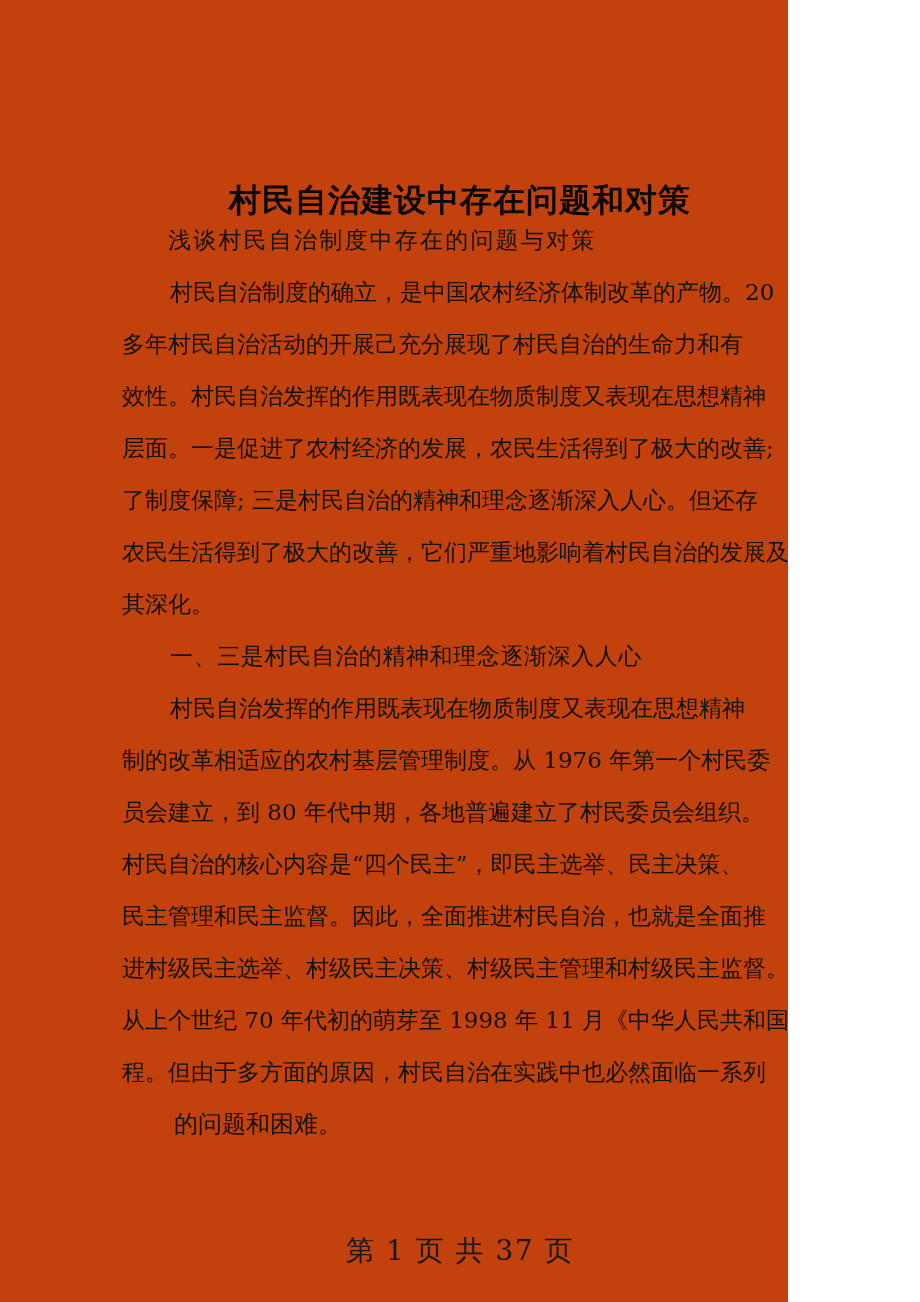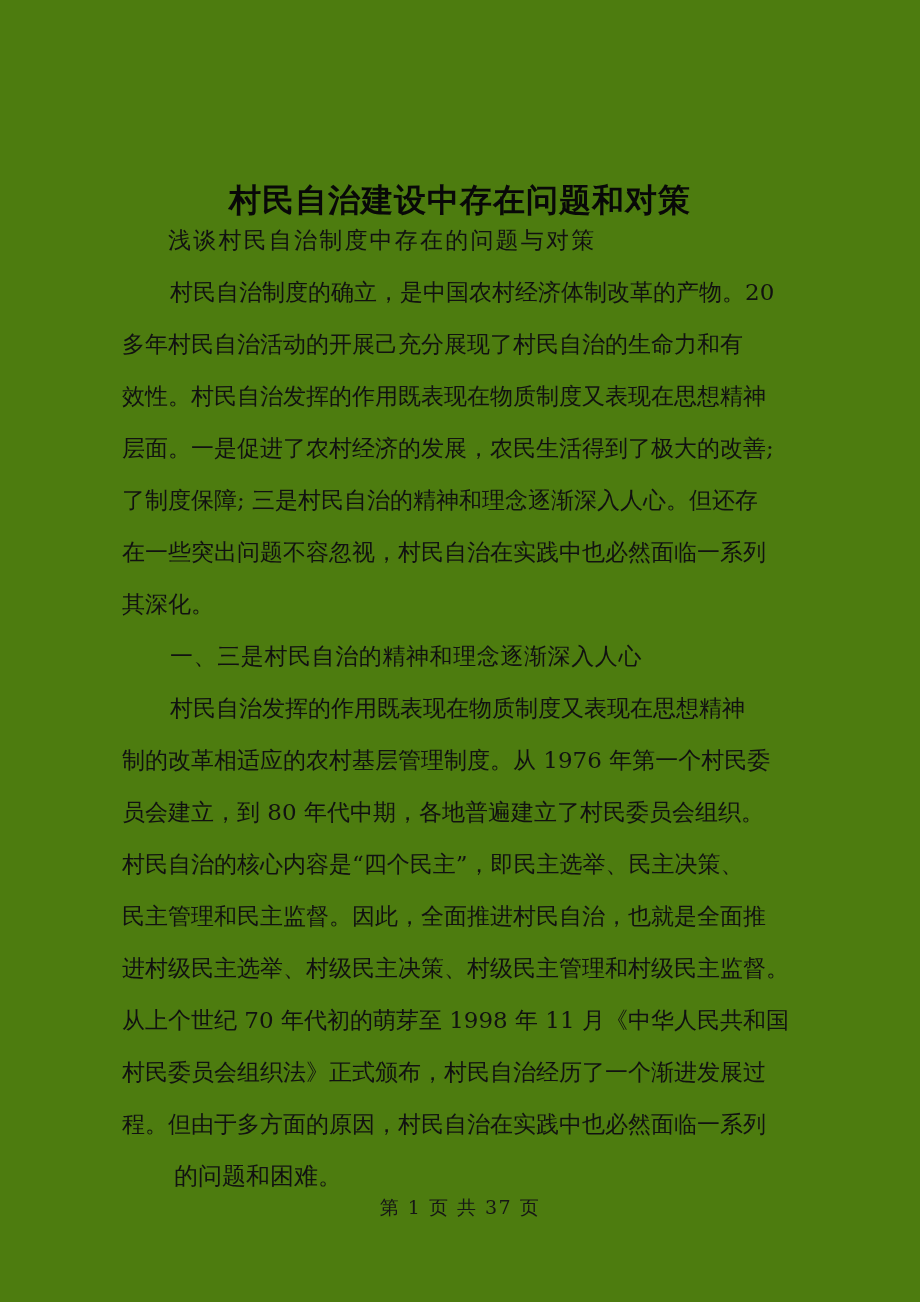--- a/index.html
+++ b/index.html
@@ -3,23 +3,23 @@
 <meta charset="utf-8">
 <style>
   html, body {
     margin: 0;
     padding: 0;
     background: #ffffff;
   }
 
   .page {
     position: relative;
-    width: 920px;
+    width: 788px;
     height: 1302px;
-    background: #4d7c0f;
+    background: #c2410c;
     overflow: hidden;
     color: #0d0d0d;
   }
 
   
   .doc-title {
     position: absolute;
     left: 0;
     top: 158px;
     width: 920px;
@@ -72,25 +72,25 @@
   
   .line.orphan {
     padding-left: 52px;
     font-size: 24px;
   }
 
   
   .footer {
     position: absolute;
     left: 0;
-    top: 1192px;
+    top: 1236px;
     width: 920px;
     text-align: center;
     font-family: "DejaVu Serif", "Liberation Serif", serif;
-    font-size: 19px;
+    font-size: 28px;
     line-height: 30px;
     color: #161616;
     letter-spacing: 1.5px;
     white-space: nowrap;
   }
 </style>
 </head>
 <body>
 
 <div class="page">
@@ -99,33 +99,32 @@
 
   <div class="body-col">
 
     <div class="line subtitle">浅谈村民自治制度中存在的问题与对策</div>
 
     <div class="line indent">村民自治制度的确立，是中国农村经济体制改革的产物。20</div>
     <div class="line">多年村民自治活动的开展己充分展现了村民自治的生命力和有</div>
     <div class="line">效性。村民自治发挥的作用既表现在物质制度又表现在思想精神</div>
     <div class="line">层面。一是促进了农村经济的发展，农民生活得到了极大的改善;</div>
     <div class="line">了制度保障; 三是村民自治的精神和理念逐渐深入人心。但还存</div>
-    <div class="line">在一些突出问题不容忽视，村民自治在实践中也必然面临一系列</div>
+    <div class="line">农民生活得到了极大的改善，它们严重地影响着村民自治的发展及</div>
     <div class="line">其深化。</div>
 
     <div class="line section-head">一、三是村民自治的精神和理念逐渐深入人心</div>
 
     <div class="line indent">村民自治发挥的作用既表现在物质制度又表现在思想精神</div>
     <div class="line">制的改革相适应的农村基层管理制度。从 1976 年第一个村民委</div>
     <div class="line">员会建立，到 80 年代中期，各地普遍建立了村民委员会组织。</div>
     <div class="line">村民自治的核心内容是“四个民主”，即民主选举、民主决策、</div>
     <div class="line">民主管理和民主监督。因此，全面推进村民自治，也就是全面推</div>
     <div class="line">进村级民主选举、村级民主决策、村级民主管理和村级民主监督。</div>
     <div class="line">从上个世纪 70 年代初的萌芽至 1998 年 11 月《中华人民共和国</div>
-    <div class="line">村民委员会组织法》正式颁布，村民自治经历了一个渐进发展过</div>
     <div class="line">程。但由于多方面的原因，村民自治在实践中也必然面临一系列</div>
     <div class="line orphan">的问题和困难。</div>
 
   </div>
 
   <div class="footer">第 1 页  共 37 页</div>
 
 </div>
 
 </body></html>

